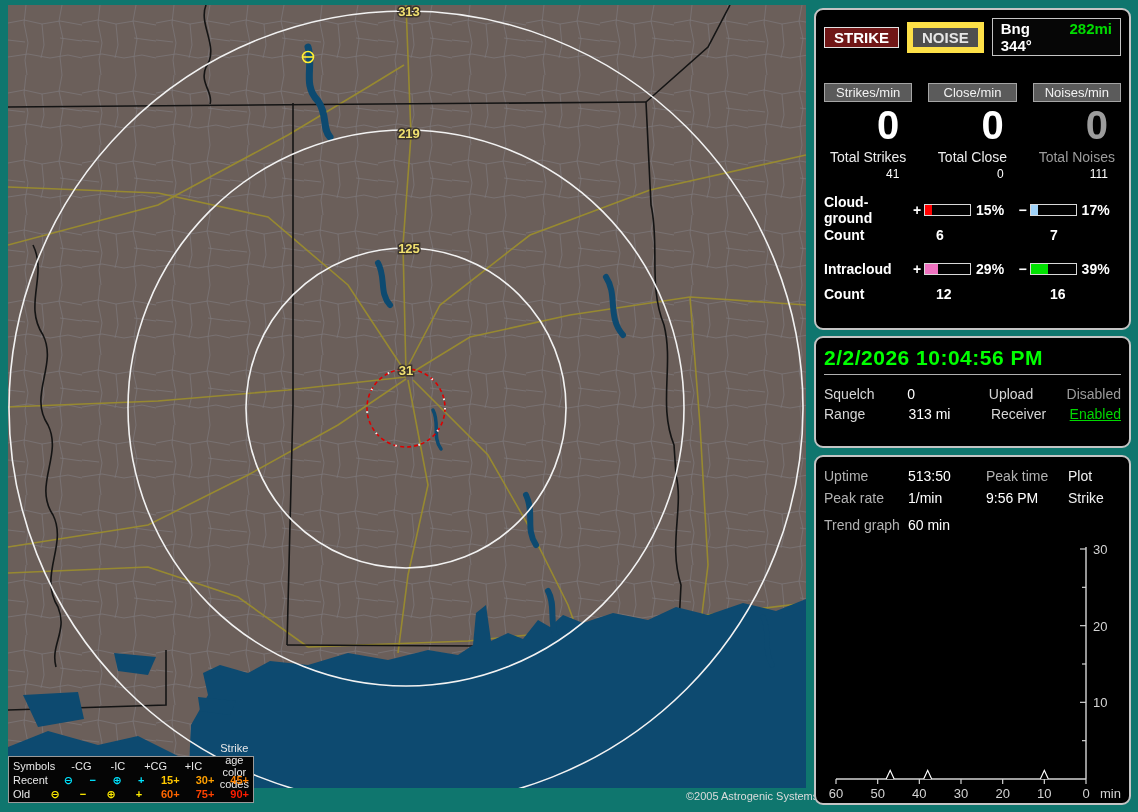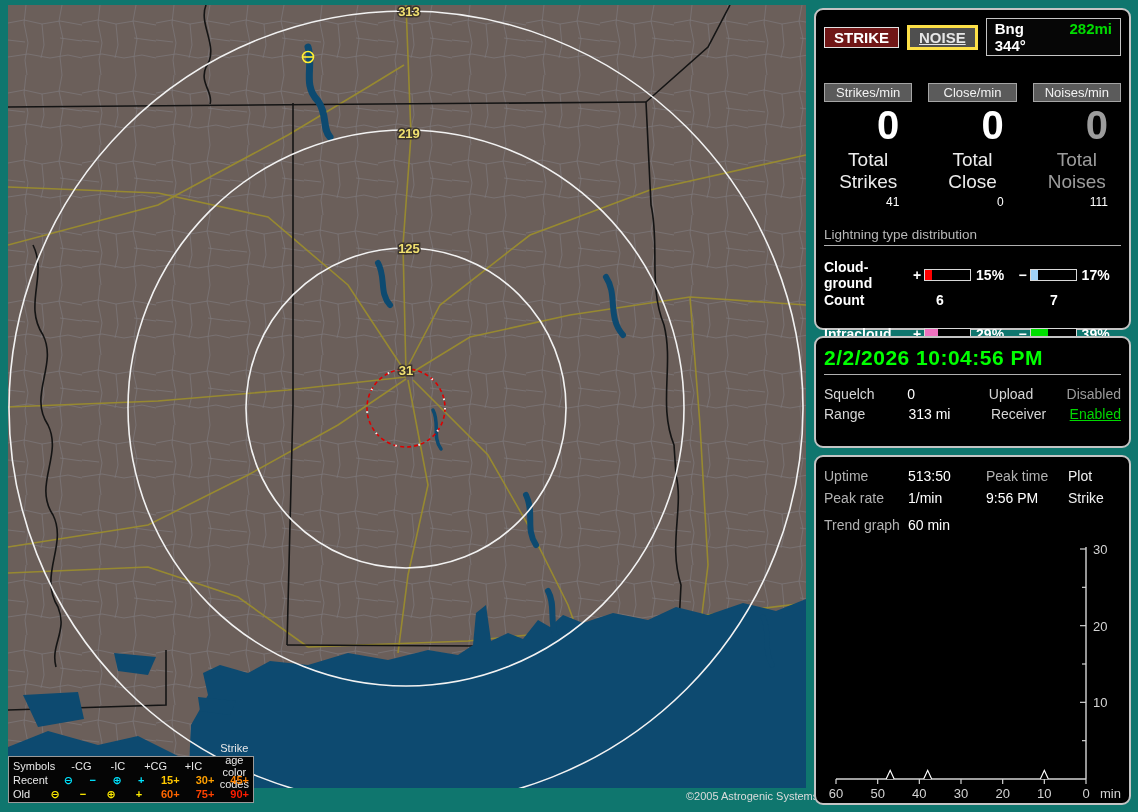--- a/index.html
+++ b/index.html
@@ -26,31 +26,31 @@
   .panel { position:absolute; left:814px; width:317px; background:#000;
            border:2px solid #c4c4c4; border-radius:9px; padding:8px; color:#fff; font-size:14px; }
   #panel-stats { top:8px; height:322px; }
   #panel-time  { top:336px; height:112px; }
   #panel-trend { top:455px; height:350px; }
 
   
   .btn-row { display:flex; align-items:center; gap:8px; }
   .push-btn { font-weight:bold; font-size:15px; padding:1px 9px; cursor:default; }
   #strike-btn { background:#701616; border:1px solid #e2e2e2; color:#fff; }
-  #noise-btn  { background:#4f4f4f; border:3px solid #fde047; color:#e6e6e6;text-decoration:underline; }
+  #noise-btn  { background:#4f4f4f; border:6px solid #fde047; color:#e6e6e6; }
   #bng-box { margin-left:auto; border:1px solid #c4c4c4; background:#060606; font-weight:bold;
              font-size:15px; padding:1px 8px; display:flex; gap:14px; }
 
   .counters { display:flex; gap:16px; margin-top:27px; }
   .counter-col { flex:1; }
   .rate-btn { background:#5b5b5b; border:1px solid #a5a5a5; color:#f2f2f2;
               text-align:center; font-size:13px; padding:1px 0; }
   .rate-value { font-size:40px; font-weight:bold; text-align:right; padding-right:13px;
                 line-height:1.05; margin-top:2px; }
-  .total-label { text-align:center; font-size:19px; margin-top:3px; }
+  .total-label { text-align:center; font-size:14px; margin-top:3px; }
   .total-value { text-align:right; padding-right:13px; font-size:12px; margin-top:2px; }
 
   .dist-title { color:#b8b8b8; font-size:13.5px; margin-top:18px; padding-bottom:3px;
                 border-bottom:1px solid #b0b0b0; }
   .dist-row { display:flex; align-items:center; margin-top:19px; height:20px; }
   .dist-label { width:96px; font-weight:bold; }
   .pm { width:16px; text-align:center; font-weight:bold; }
   .bar { width:52px; height:12px; border:1px solid #d8d8d8; background:#000; display:block; }
   .fill { display:block; height:100%; }
   .pct { width:44px; margin-left:5px; font-weight:bold; }
@@ -218,21 +218,20 @@
         <div class="total-value">0</div>
       </div>
       <div class="counter-col">
         <div class="rate-btn">Noises/min</div>
         <div class="rate-value" style="color: rgb(156, 156, 156);">0</div>
         <div class="total-label" style="color: rgb(156, 156, 156);">Total Noises</div>
         <div class="total-value">111</div>
       </div>
     </div>
 
-    <div class="dist-title">Lightning type distribution</div>
 
     <div class="dist-row">
       <span class="dist-label">Cloud-ground</span>
       <span class="pm">+</span>
       <span class="bar">
           <span class="fill" style="width: 15%; background: rgb(255, 0, 0);"></span>
         </span>
       <span class="pct">15%</span>
       <span class="pm">−</span>
       <span class="bar">

